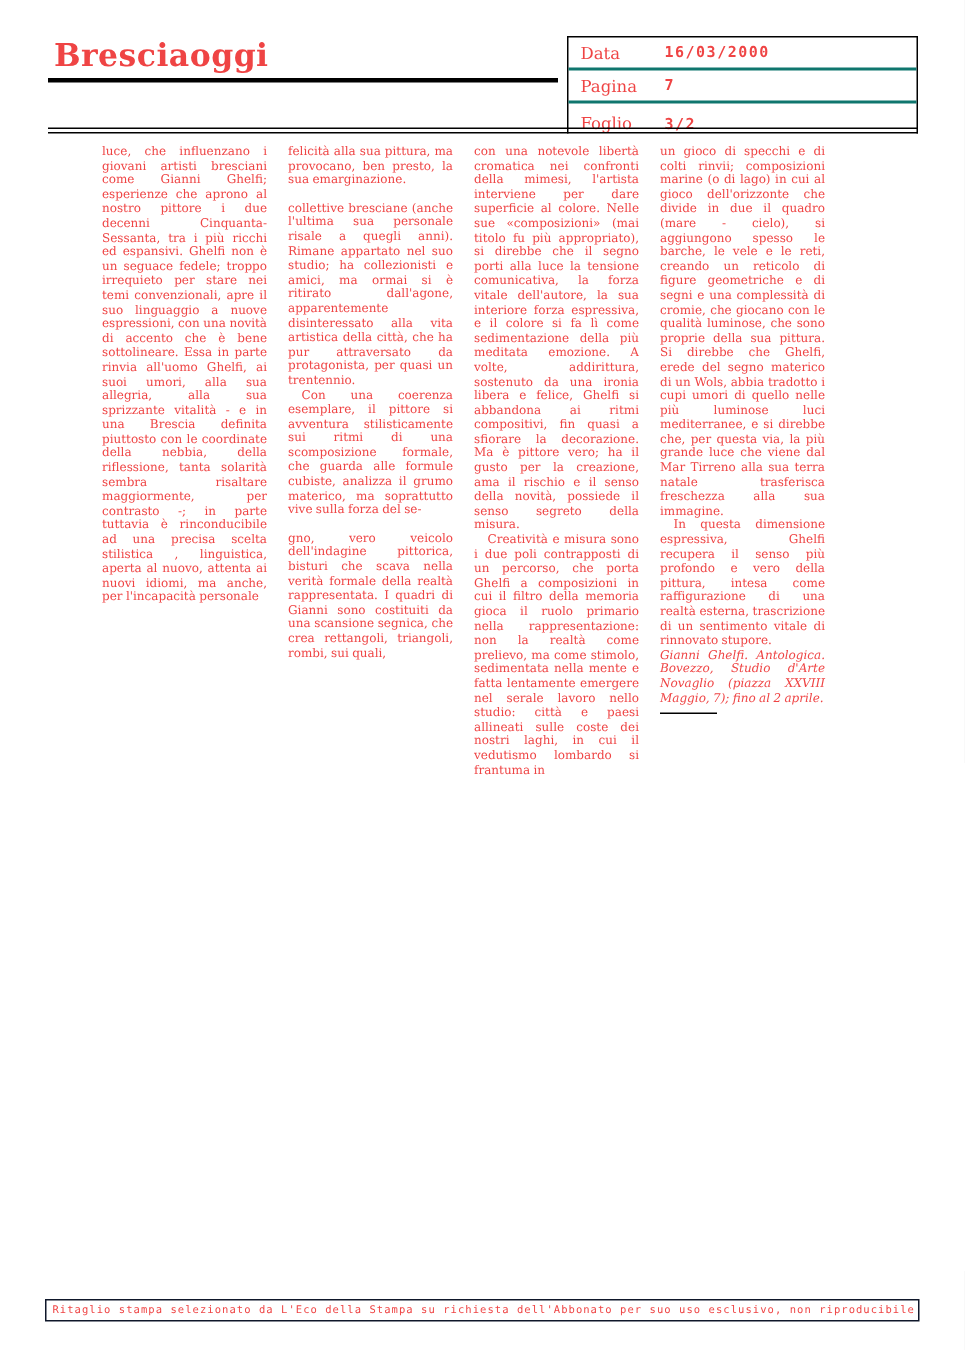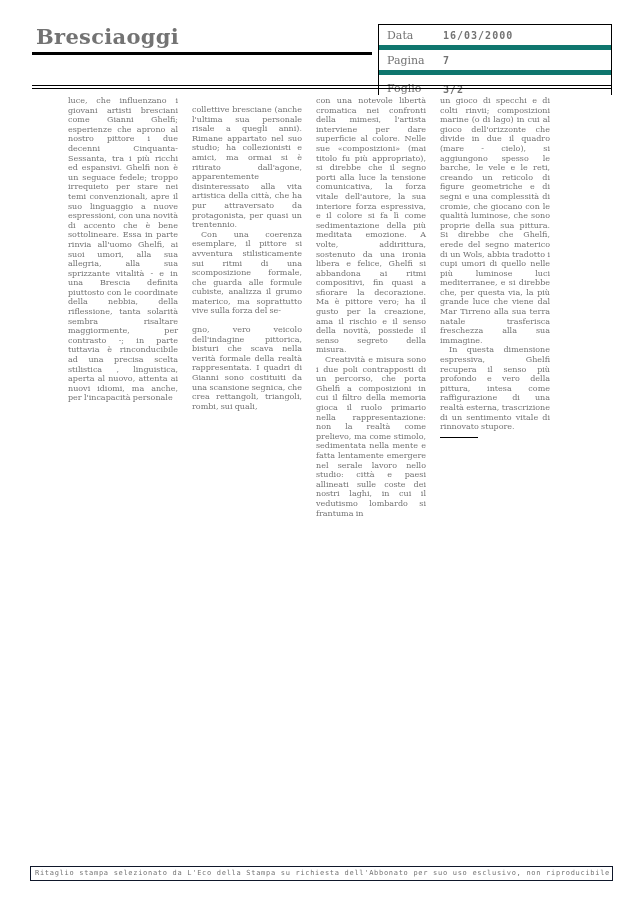--- a/index.html
+++ b/index.html
@@ -2,21 +2,21 @@
 <html lang="it"><head>
 <meta charset="utf-8">
 <style>
   html, body { margin: 0; padding: 0; }
   body { width: 643px; height: 900px; background: #e8e8e8; }
   .page {
     position: relative;
     width: 643px;
     height: 900px;
     background: #ffffff;
-    color: #737373;
+    color: #ef4444;
     font-family: "DejaVu Serif", serif;
     overflow: hidden;
   }
 
   
   .masthead {
     position: absolute;
     left: 36px;
     top: 24px;
     font-size: 21px;
@@ -36,21 +36,21 @@
     top: 24px;
     width: 234px;
     border: 1px solid #000;
     border-bottom: none;
     box-sizing: border-box;
   }
   .info-row {
     display: flex;
     align-items: center;
     height: 20px;
-    border-bottom: 5px solid #0f766e;
+    border-bottom: 2px solid #0f766e;
   }
   .info-row:last-child { border-bottom: none; align-items: flex-end; }
   .info-label {
     width: 56px;
     padding-left: 8px;
     font-size: 11px;
   }
   .info-value {
     font-family: "DejaVu Sans Mono", monospace;
     font-size: 10px;
@@ -138,33 +138,35 @@
 
   <div class="header-divider"></div>
 
   <div class="article">
 
     <div class="col">
       <p>luce, che influenzano i giovani artisti bresciani come Gianni Ghelfi; esperienze che aprono al nostro pittore i due decenni Cinquanta-Sessanta, tra i più ricchi ed espansivi. Ghelfi non è un seguace fedele; troppo irrequieto per stare nei temi convenzionali, apre il suo linguaggio a nuove espressioni, con una novità di accento che è bene sottolineare. Essa in parte rinvia all'uomo Ghelfi, ai suoi umori, alla sua allegria, alla sua sprizzante vitalità - e in una Brescia definita piuttosto con le coordinate della nebbia, della riflessione, tanta solarità sembra risaltare maggiormente, per contrasto -; in parte tuttavia è rinconducibile ad una precisa scelta stilistica , linguistica, aperta al nuovo, attenta ai nuovi idiomi, ma anche, per l'incapacità personale</p>
     </div>
 
     <div class="col">
+      <p>felicità alla sua pittura, ma provocano, ben presto, la sua emarginazione.</p>
       <p class="gap">collettive bresciane (anche l'ultima sua personale risale a quegli anni). Rimane appartato nel suo studio; ha collezionisti e amici, ma ormai si è ritirato dall'agone, apparentemente disinteressato alla vita artistica della città, che ha pur attraversato da protagonista, per quasi un trentennio.</p>
       <p class="indent">Con una coerenza esemplare, il pittore si avventura stilisticamente sui ritmi di una scomposizione formale, che guarda alle formule cubiste, analizza il grumo materico, ma soprattutto vive sulla forza del se-</p>
       <p class="gap">gno, vero veicolo dell'indagine pittorica, bisturi che scava nella verità formale della realtà rappresentata. I quadri di Gianni sono costituiti da una scansione segnica, che crea rettangoli, triangoli, rombi, sui quali,</p>
     </div>
 
     <div class="col">
       <p>con una notevole libertà cromatica nei confronti della mimesi, l'artista interviene per dare superficie al colore. Nelle sue «composizioni» (mai titolo fu più appropriato), si direbbe che il segno porti alla luce la tensione comunicativa, la forza vitale dell'autore, la sua interiore forza espressiva, e il colore si fa lì come sedimentazione della più meditata emozione. A volte, addirittura, sostenuto da una ironia libera e felice, Ghelfi si abbandona ai ritmi compositivi, fin quasi a sfiorare la decorazione. Ma è pittore vero; ha il gusto per la creazione, ama il rischio e il senso della novità, possiede il senso segreto della misura.</p>
       <p class="indent">Creatività e misura sono i due poli contrapposti di un percorso, che porta Ghelfi a composizioni in cui il filtro della memoria gioca il ruolo primario nella rappresentazione: non la realtà come prelievo, ma come stimolo, sedimentata nella mente e fatta lentamente emergere nel serale lavoro nello studio: città e paesi allineati sulle coste dei nostri laghi, in cui il vedutismo lombardo si frantuma in</p>
     </div>
 
     <div class="col">
       <p>un gioco di specchi e di colti rinvii; composizioni marine (o di lago) in cui al gioco dell'orizzonte che divide in due il quadro (mare - cielo), si aggiungono spesso le barche, le vele e le reti, creando un reticolo di figure geometriche e di segni e una complessità di cromie, che giocano con le qualità luminose, che sono proprie della sua pittura. Si direbbe che Ghelfi, erede del segno materico di un Wols, abbia tradotto i cupi umori di quello nelle più luminose luci mediterranee, e si direbbe che, per questa via, la più grande luce che viene dal Mar Tirreno alla sua terra natale trasferisca freschezza alla sua immagine.</p>
       <p class="indent">In questa dimensione espressiva, Ghelfi recupera il senso più profondo e vero della pittura, intesa come raffigurazione di una realtà esterna, trascrizione di un sentimento vitale di rinnovato stupore.</p>
+      <p class="credit">Gianni Ghelfi. Antologica. Bovezzo, Studio d'Arte Novaglio (piazza XXVIII Maggio, 7); fino al 2 aprile.</p>
       <div class="credit-rule"></div>
     </div>
 
   </div>
 
   <div class="footer">
     <span>Ritaglio stampa selezionato da L'Eco della Stampa su richiesta dell'Abbonato per suo uso esclusivo, non riproducibile</span>
   </div>
 
 </div>

